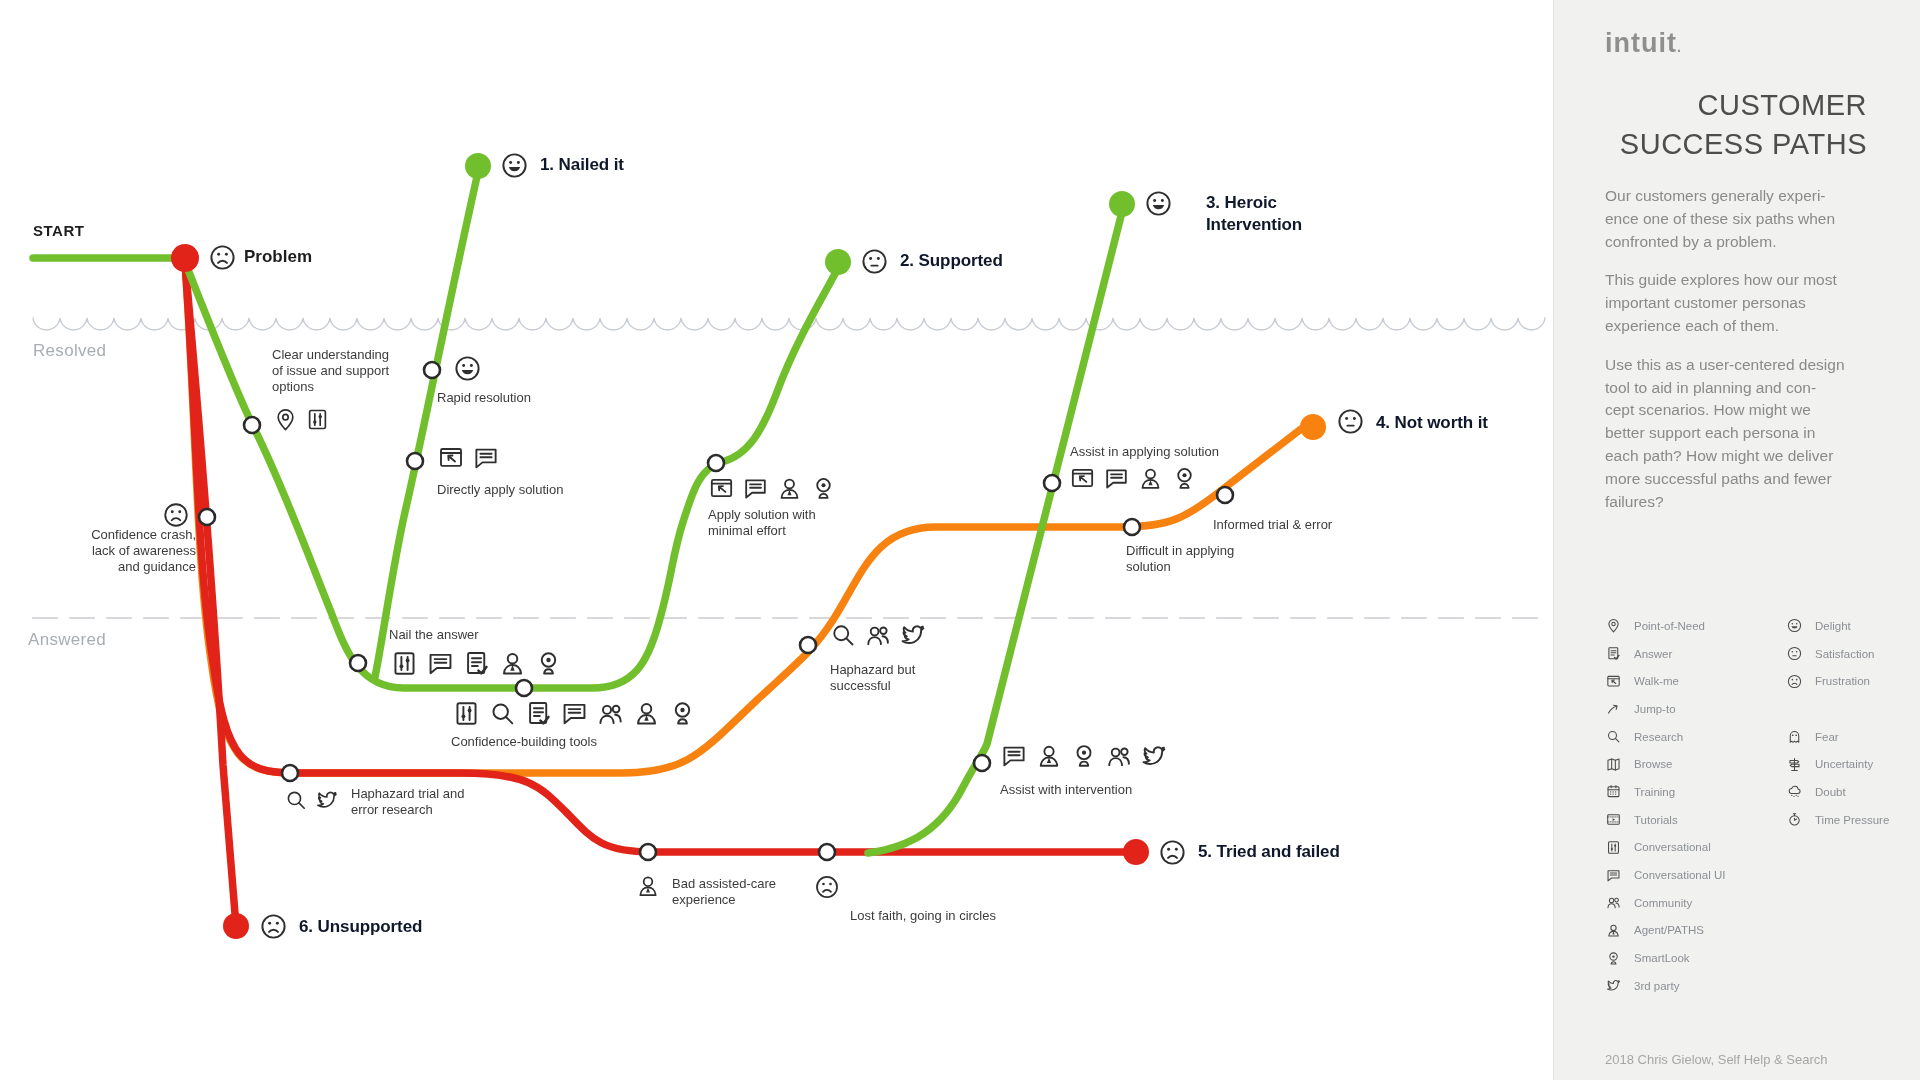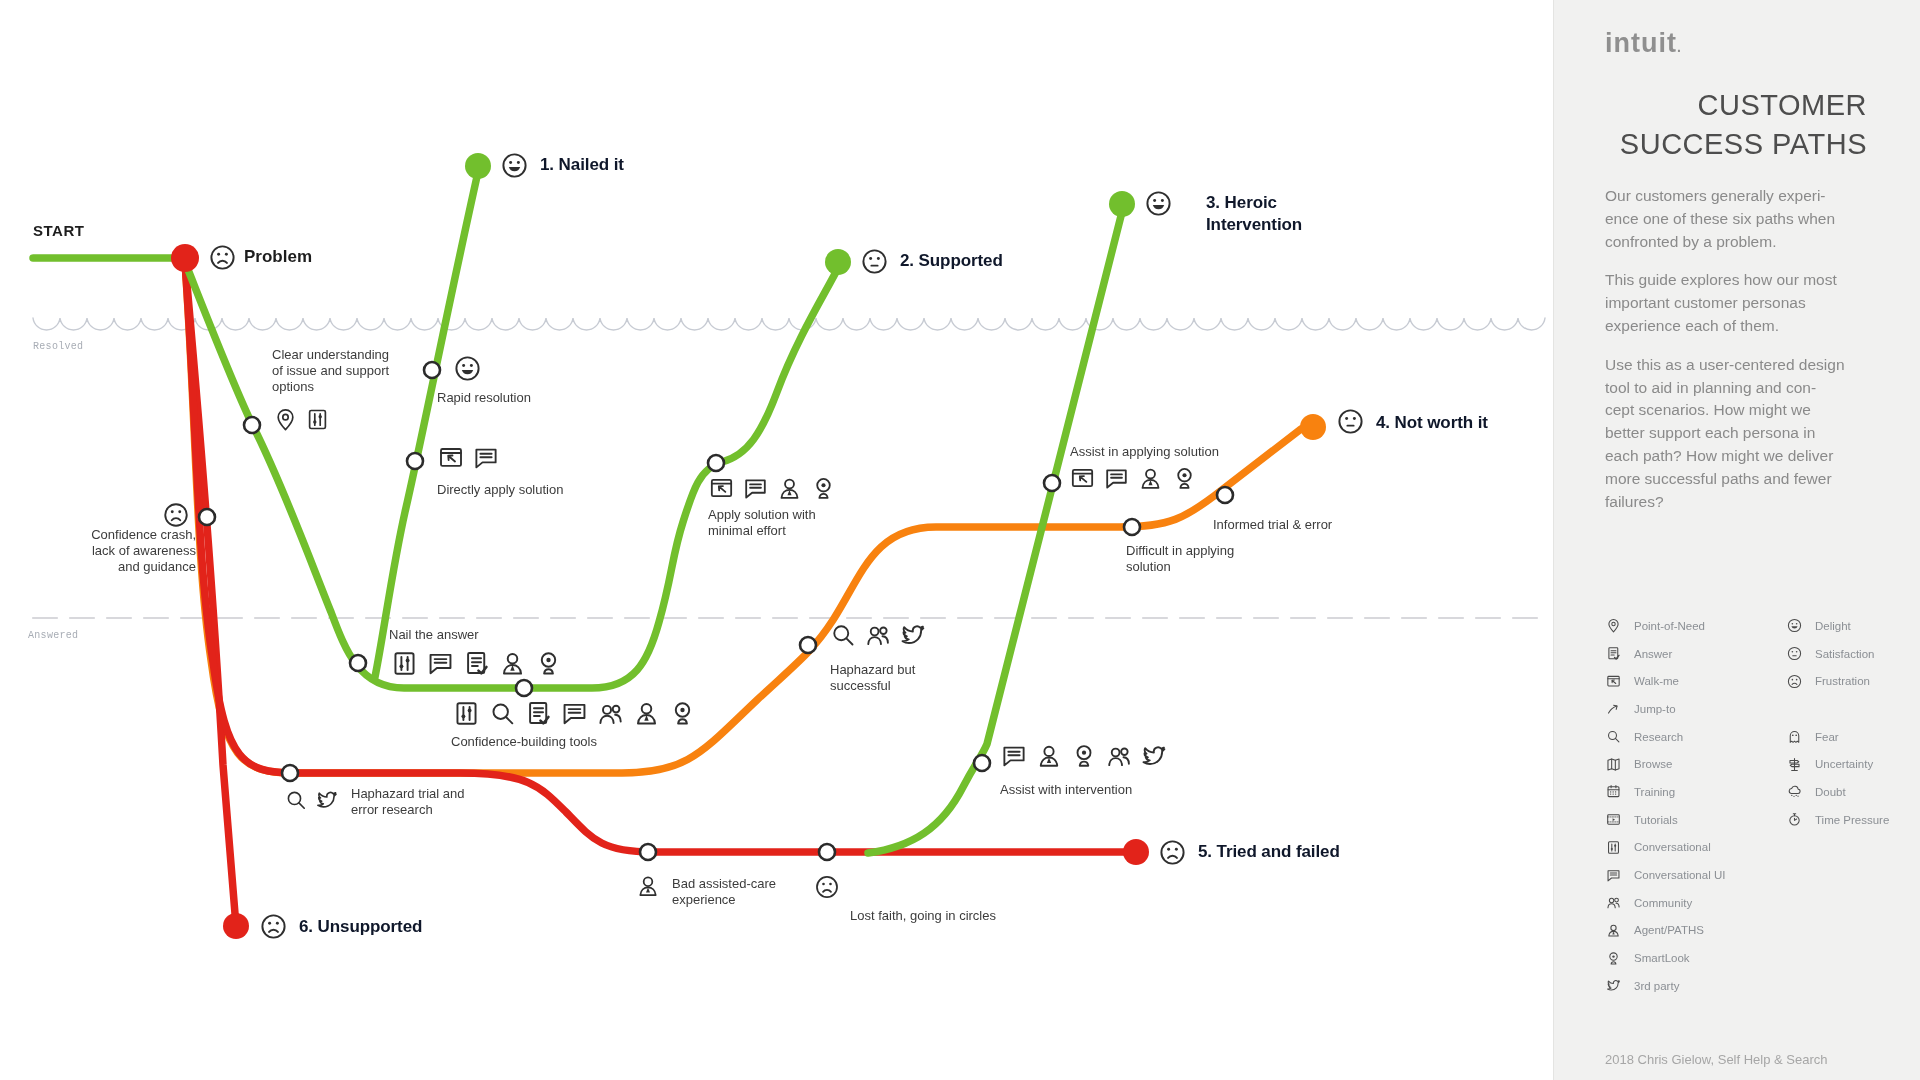--- a/index.html
+++ b/index.html
@@ -7,21 +7,21 @@
           font-family:"Liberation Sans", sans-serif;}
   .routes{position:absolute;left:0;top:0;}
   .layer{position:absolute;left:0;top:0;width:1553px;height:1080px;}
   .stop-label{position:absolute;font-size:13px;line-height:1.22;color:#3c3c3c;white-space:pre-line;}
   .stop-label.right{text-align:right;}
   .icon-row{position:absolute;display:flex;align-items:center;gap:5px;color:#2f2f2f;}
   .face{position:absolute;color:#2f2f2f;}
   .end-label{position:absolute;font-size:17px;font-weight:700;color:#0f172a;line-height:1.3;white-space:pre-line;letter-spacing:-0.1px;}
   .lbl-start{position:absolute;left:33px;top:222px;font-size:15px;font-weight:700;color:#1d1d1d;letter-spacing:0.5px;}
   .lbl-problem{position:absolute;left:244px;top:247px;font-size:17px;font-weight:700;color:#1d1d1d;}
-  .zone{position:absolute;font-size:10px;color:#a8adb5;letter-spacing:0.3px;font-family:Liberation Mono, monospace;}
+  .zone{position:absolute;font-size:17px;color:#a8adb5;letter-spacing:0.3px;}
   .zone.resolved{left:33px;top:341px;}
   .zone.answered{left:28px;top:630px;}
   
   .sidebar{position:absolute;left:1553px;top:0;width:367px;height:1080px;background:#f1f1f0;border-left:1px solid #e4e4e2;}
   .sb-logo{position:absolute;left:51px;top:28px;font-size:27px;font-weight:700;color:#8f8f8f;letter-spacing:1px;}
   .sb-logo .dot{font-size:14px;}
   .sb-text{position:absolute;left:51px;top:86px;width:262px;}
   .sb-title{font-size:29px;line-height:1.33;color:#4d4d4d;letter-spacing:0.5px;font-weight:400;margin-bottom:22px;text-align:right;}
   .sb-p{font-size:15.5px;line-height:1.47;color:#8a8a8a;margin:0 0 16px 0;white-space:pre-line;}
   .legend{position:absolute;left:51px;top:612px;width:300px;}

